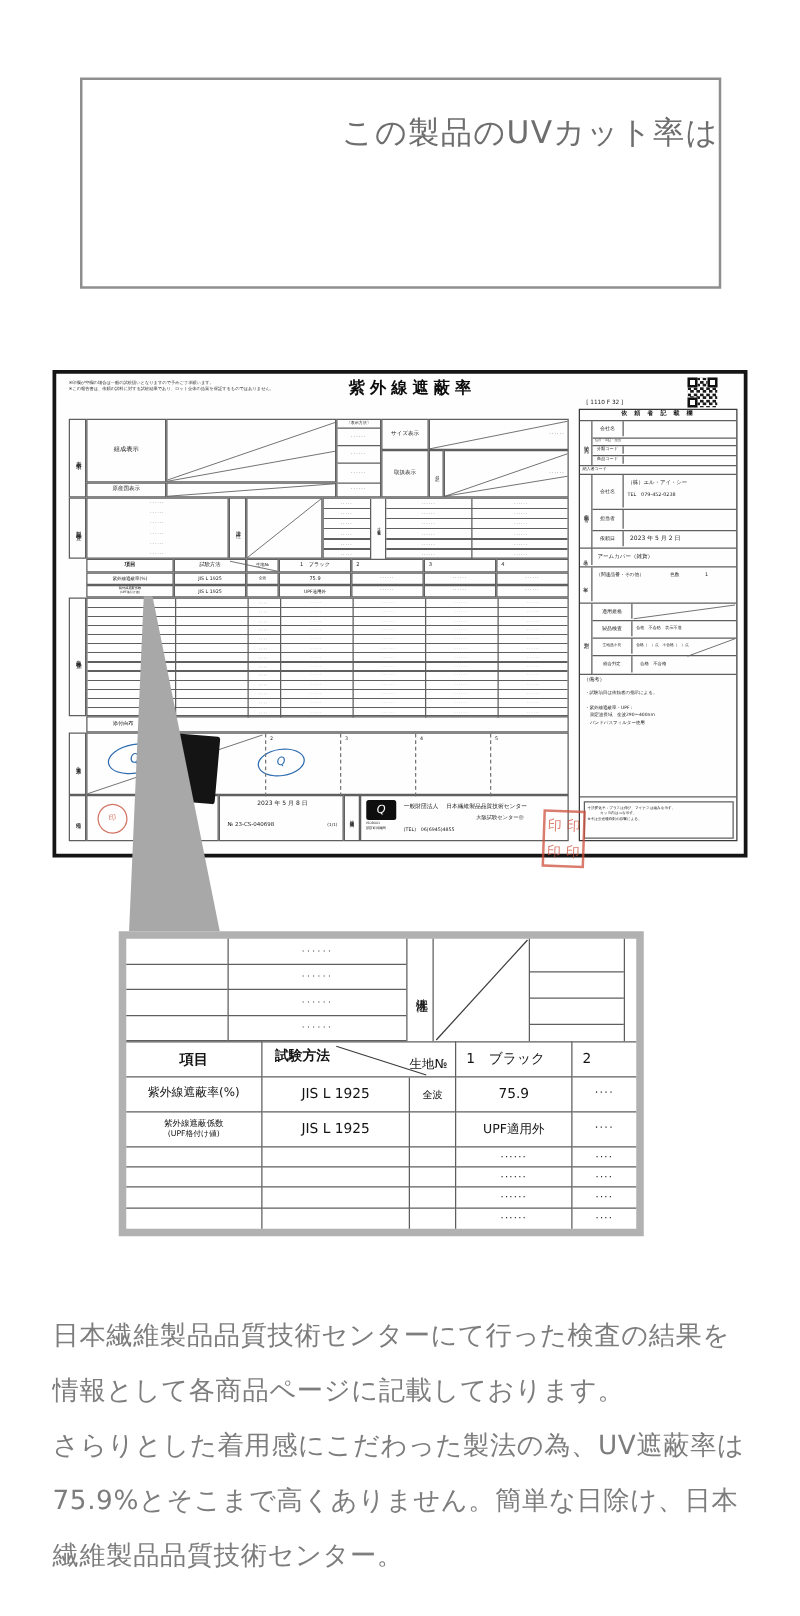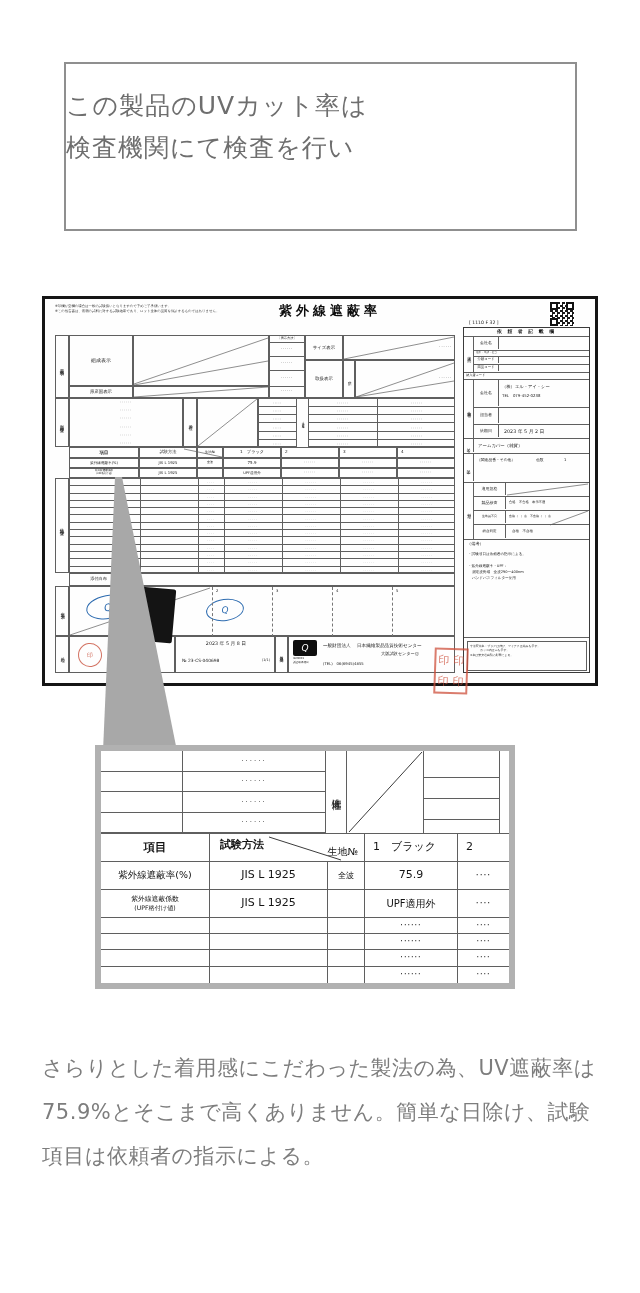--- a/index.html
+++ b/index.html
@@ -4,38 +4,37 @@
 <style>
 :root{--ln:#5f5f5f;--red:#c75a49;--blue:#2e6cb0}
 *{margin:0;padding:0;box-sizing:border-box}
 html,body{width:640px;background:#fff}
 body{position:relative;height:1293px;font-family:"DejaVu Sans",sans-serif;color:#222;overflow:hidden}
 .cell{position:absolute;display:flex;align-items:center;justify-content:center;text-align:center;color:#1b1b1b;line-height:1.15}
 .lft{justify-content:flex-start;text-align:left}
 .ba{border:1px solid var(--ln)}.bb{border-bottom:1px solid var(--ln)}.br{border-right:1px solid var(--ln)}.bl{border-left:1px solid var(--ln)}.bt{border-top:1px solid var(--ln)}
 .vt{writing-mode:vertical-rl;text-orientation:upright;letter-spacing:1px}
 .dots{white-space:pre-line;color:#2a2a2a;letter-spacing:1px}
-#claim{position:absolute;left:64px;top:62px;width:513px;height:169px;border:2px solid #8f8f8f;text-align:left;color:#6e6e6e;font-size:25px;line-height:42px;padding-top:21px;letter-spacing:1px}
+#claim{position:absolute;left:64px;top:62px;width:513px;height:169px;border:2px solid #8f8f8f;text-align:right;color:#6e6e6e;font-size:25px;line-height:42px;padding-top:21px;letter-spacing:1px}
 #report{position:absolute;left:42px;top:296px;width:556px;height:390px;border:3px solid #151515;background:#fefefe}
 #rpanel{position:absolute;left:418px;top:28px;width:127px;height:346px;border:1px solid #3a3a3a}
 #rpanel .cell{font-size:4px}
 #sample{position:absolute;left:24px;top:287px;width:386px;height:50px;border:1px solid var(--ln)}
 #detail{position:absolute;left:95px;top:745px;width:420px;height:244px;border:6px solid #b1b1b1;background:#fff;z-index:6}
 #detail .cell{color:#141414}
 .svgover{position:absolute;left:0;top:0;pointer-events:none}
 #wedge{position:absolute;left:0;top:0;width:640px;height:1293px;pointer-events:none;z-index:5}
 #desc{position:absolute;left:42px;top:1046px;width:560px;color:#7d7d7d;font-size:21px;line-height:44px;letter-spacing:.5px}
 .qrf{position:absolute;width:8px;height:8px;border:2px solid #111;background:#fff;box-shadow:inset 0 0 0 2px #fff,inset 0 0 0 5px #111}
 </style>
 </head>
 <body>
 
 <div id="claim">
   <div>この製品のUVカット率は</div>
-  <div>検査機関にて検査を行い</div>
 </div>
 
 <div id="report">
   <div class="cell lft" style="left:10px;top:6px;font-size:3.4px;color:#333">※印欄が空欄の場合は一般の試験扱いとなりますので予めご了承願います。</div>
   <div class="cell lft" style="left:10px;top:11px;font-size:3.4px;color:#333">※この報告書は、依頼の試料に対する試験結果であり、ロット全体の品質を保証するものではありません。</div>
   <div class="cell" style="left:205px;top:5px;width:160px;height:14px;font-size:13px;font-weight:bold;letter-spacing:4px;color:#0d0d0d">紫外線遮蔽率</div>
   <div style="position:absolute;left:504px;top:2px;width:26px;height:26px;background:repeating-conic-gradient(#1a1a1a 0% 25%, #fff 0% 50%) 0 0/5px 5px;border:1px solid #fff">
     <span class="qrf" style="left:0;top:0"></span>
     <span class="qrf" style="right:0;top:0"></span>
     <span class="qrf" style="left:0;bottom:0"></span>
@@ -396,14 +395,15 @@
 
   <svg class="svgover" width="408" height="232" viewBox="0 0 408 232">
     <g stroke="#3c3c3c" stroke-width="1" fill="none">
       <line x1="248" y1="81" x2="321" y2="1"></line>
       <line x1="168" y1="86" x2="240" y2="109"></line>
     </g>
   </svg>
 </div>
 
 <div id="desc">
-  <p>さらりとした着用感にこだわった製法の為、UV遮蔽率は75.9%とそこまで高くありません。簡単な日除け、試験項目は依頼者の指示による。</p>
+  <p>日本繊維製品品質技術センターにて行った検査の結果を情報として各商品ページに記載しております。</p>
+  <p>さらりとした着用感にこだわった製法の為、UV遮蔽率は75.9%とそこまで高くありません。簡単な日除け、日本繊維製品品質技術センター。</p>
 </div>
 
 </body></html>

